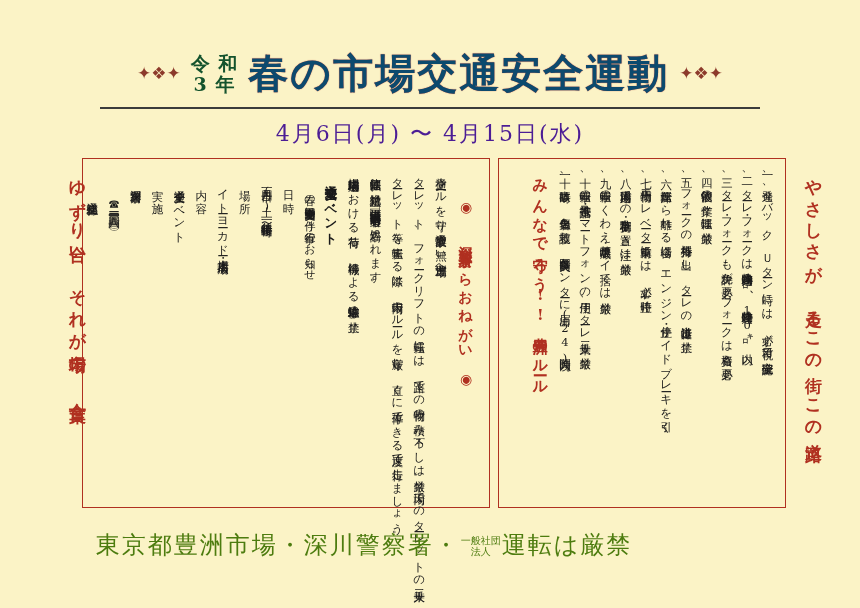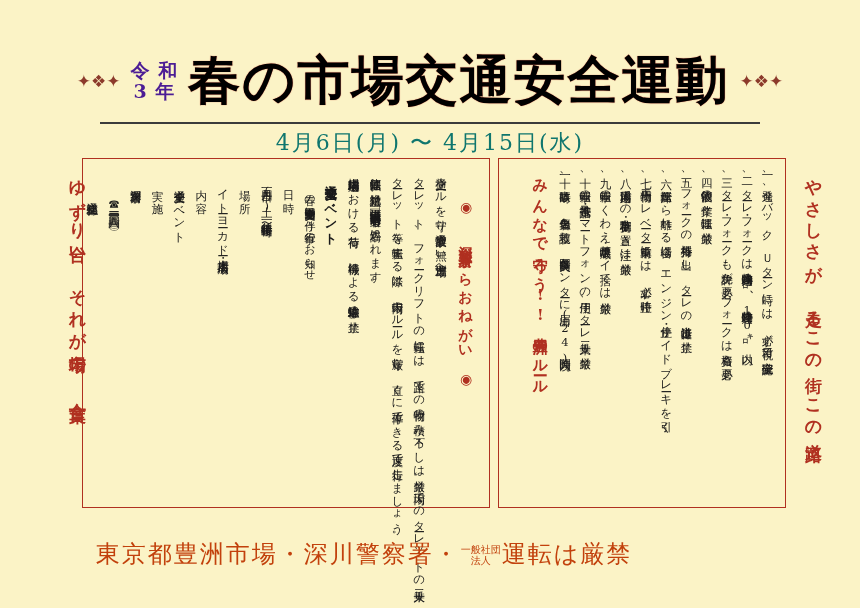--- a/index.html
+++ b/index.html
@@ -42,41 +42,41 @@
     color: #8c3a2b;
     line-height: 1;
   }
   .era {
     display: inline-block;
     font-size: 19px;
     line-height: 1.08;
     font-weight: bold;
     letter-spacing: 1px;
     text-align: center;
-    color: #4c1d95;
+    color: #14532d;
   }
   .era span { display: block; }
   .main-title {
-    font-size: 52px;
-    font-weight: bold;
-    letter-spacing: 2px;
-    color: #000000;
+    font-size: 40px;
+    font-weight: bold;
+    letter-spacing: 2px;
+    color: #0c4a6e;
     text-shadow: 0 0 1px #c0392b;
   }
   .rule {
     width: 660px;
     height: 2px;
     background: #3b3b3b;
     margin: 6px auto 0;
   }
   .dates {
-    margin-top: 4px;
+    margin-top: 10px;
     font-size: 22px;
     letter-spacing: 2px;
-    color: #0f766e;
+    color: #4c1d95;
   }
 
   
   .slogan-left {
     position: absolute;
     left: 38px;
     top: 168px;
     width: 56px;
     height: 300px;
     writing-mode: vertical-rl;
@@ -208,30 +208,30 @@
 
   
   .footer {
     position: absolute;
     left: 0;
     top: 528px;
     width: 728px;
     text-align: center;
     font-size: 24px;
     letter-spacing: 2px;
-    color: #c2410c;
+    color: #4d7c0f;
   }
   .footer .small {
     font-size: 10px;
     letter-spacing: 0;
     vertical-align: middle;
     display: inline-block;
     line-height: 1.05;
     text-align: center;
-    margin: 17px 1px;
+    margin: 8px 1px;
   }
   .footer .small span { display: block; }
 </style>
 </head>
 <body>
 
 <div class="page">
 
   <div class="header">
     <div class="title-row">

